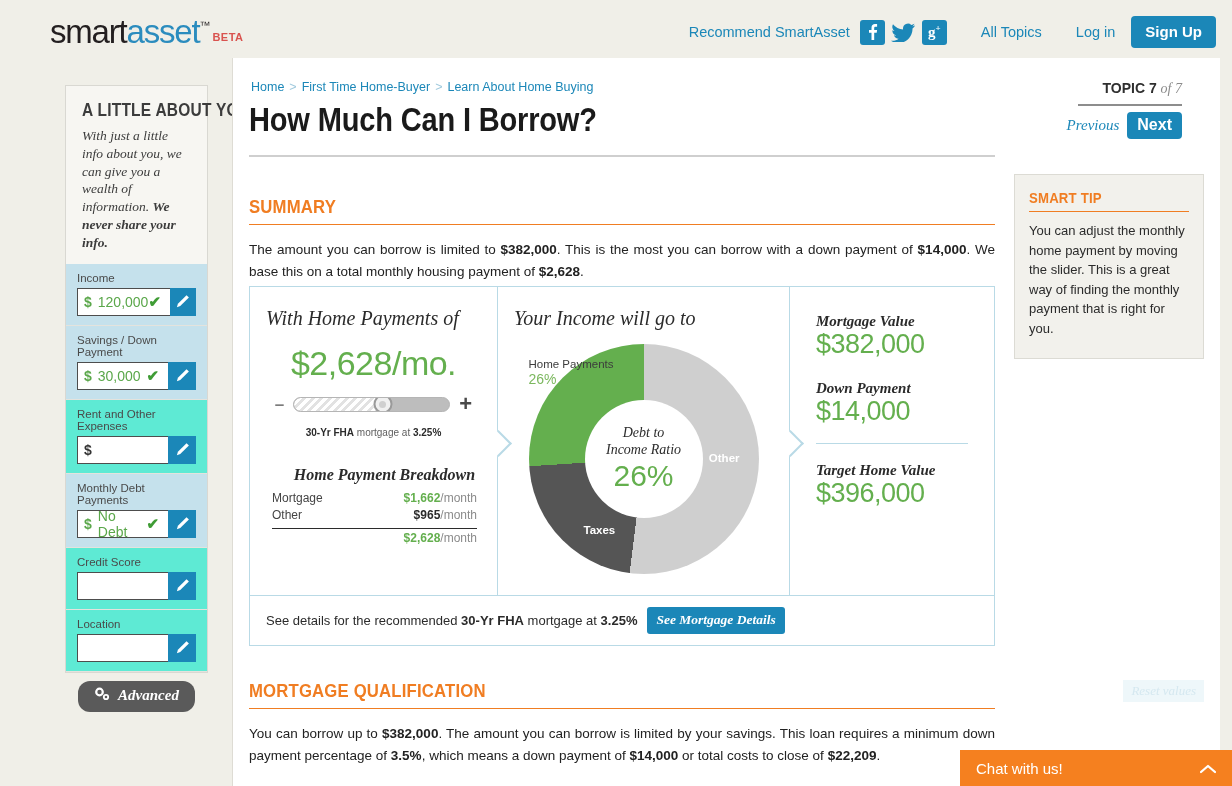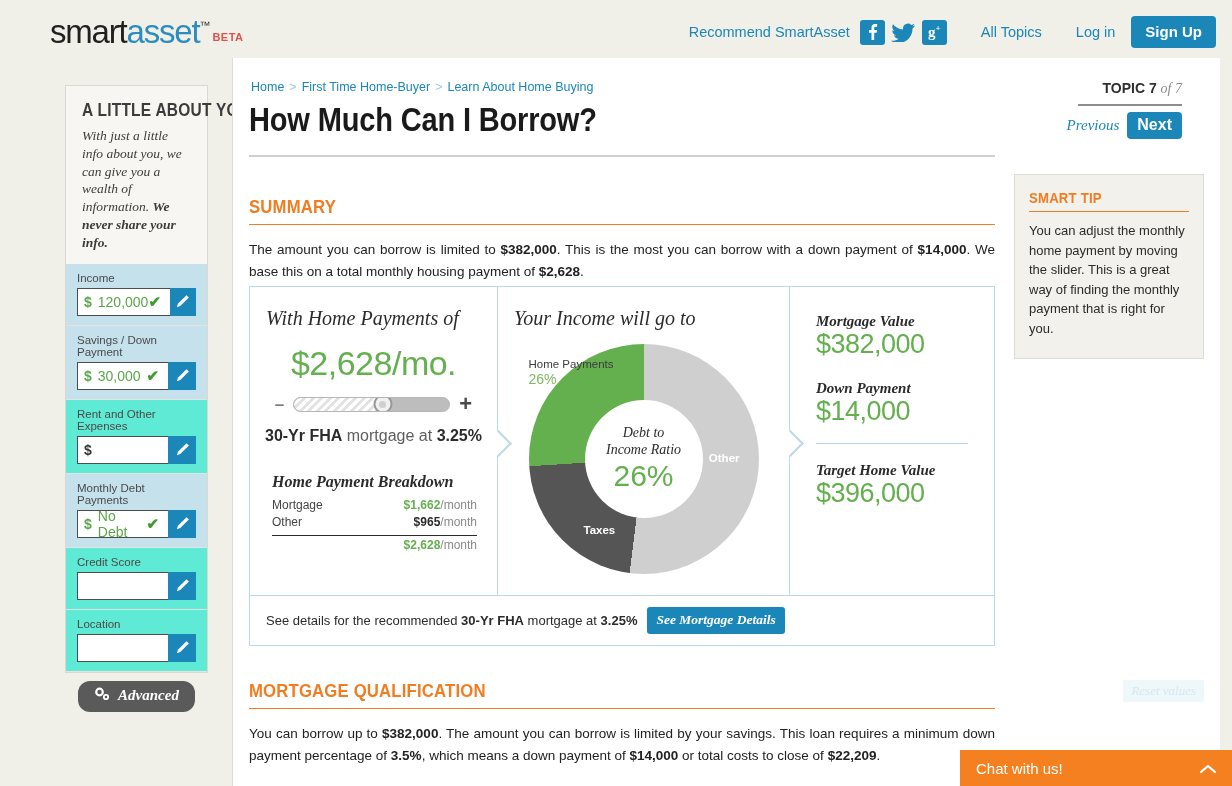--- a/index.html
+++ b/index.html
@@ -119,25 +119,25 @@
            background: #bdbdbd; border: 1px solid #b5b5b5; overflow: hidden; }
   .track-fill { position: absolute; left: 0; top: 0; bottom: 0; width: 62%;
                 background: repeating-linear-gradient(-45deg, #ffffff 0 3px, #e2e2e2 3px 6px);
                 border-radius: 8px 0 0 8px; }
   .knob { position: absolute; left: 57%; top: 50%; transform: translate(-50%,-50%);
           width: 19px; height: 19px; border-radius: 50%; background: #f0f0f0;
           border: 2px solid #9a9a9a; z-index: 3; }
   .knob::after { content: ""; position: absolute; left: 50%; top: 50%;
                  transform: translate(-50%,-50%); width: 7px; height: 7px;
                  border-radius: 50%; background: #cfcfcf; }
-  .rate-line { text-align: center; font-size: 16px; color: #5e5e5e; margin-top: 12px; }
+  .rate-line { text-align: center; font-size: 10px; color: #5e5e5e; margin-top: 12px; }
   .rate-line b { color: #2b2b2b; }
 
   .bd-title { font-family: "Liberation Serif", serif; font-style: italic; font-weight: bold;
-              font-size: 16px; color: #2b2b2b; margin: 28px 0 6px 22px; }
+              font-size: 16px; color: #2b2b2b; margin: 28px 0 6px 22px; text-align: center; }
   .bd-table { margin: 0 20px 0 22px; font-size: 12px; }
   .bd-row { display: flex; justify-content: space-between; line-height: 1.45; }
   .bd-lbl { color: #444; }
   .bd-amt { font-weight: bold; padding-left: 20px; }
   .bd-amt.green { color: #64af4e; }
   .bd-amt.dark { color: #2b2b2b; }
   .bd-unit { color: #8b8b8b; font-weight: normal; }
   .bd-total { display: flex; justify-content: flex-end; border-top: 1px solid #2b2b2b;
               padding-top: 2px; margin-top: 3px; }
 

